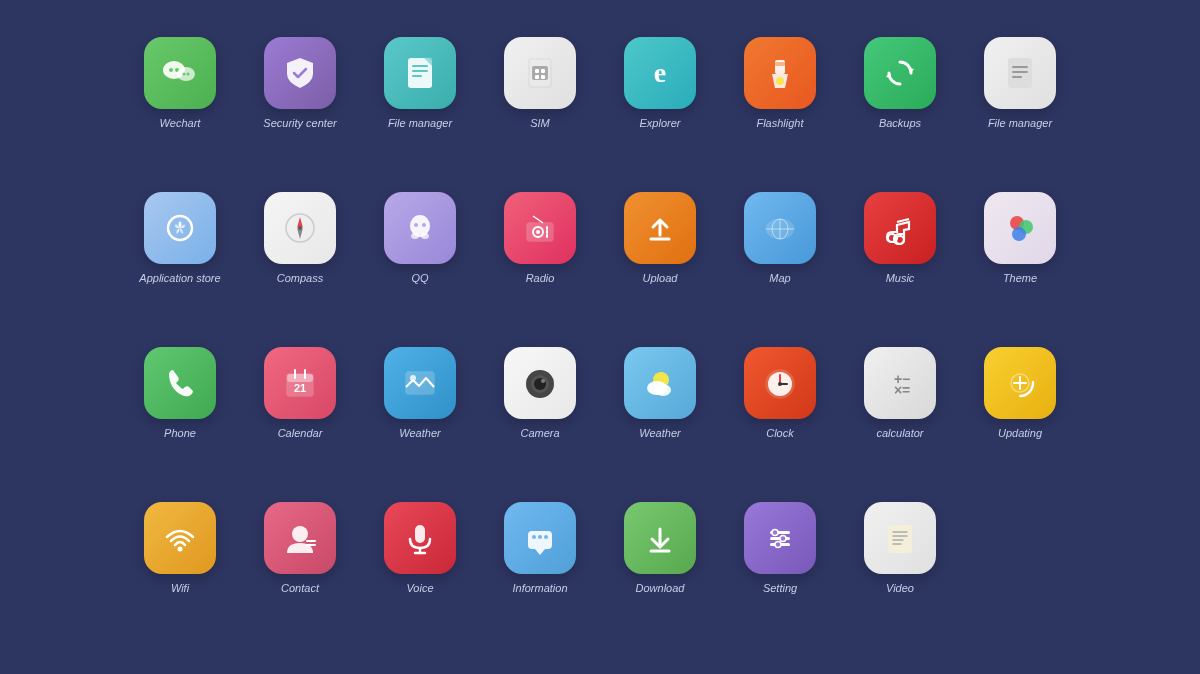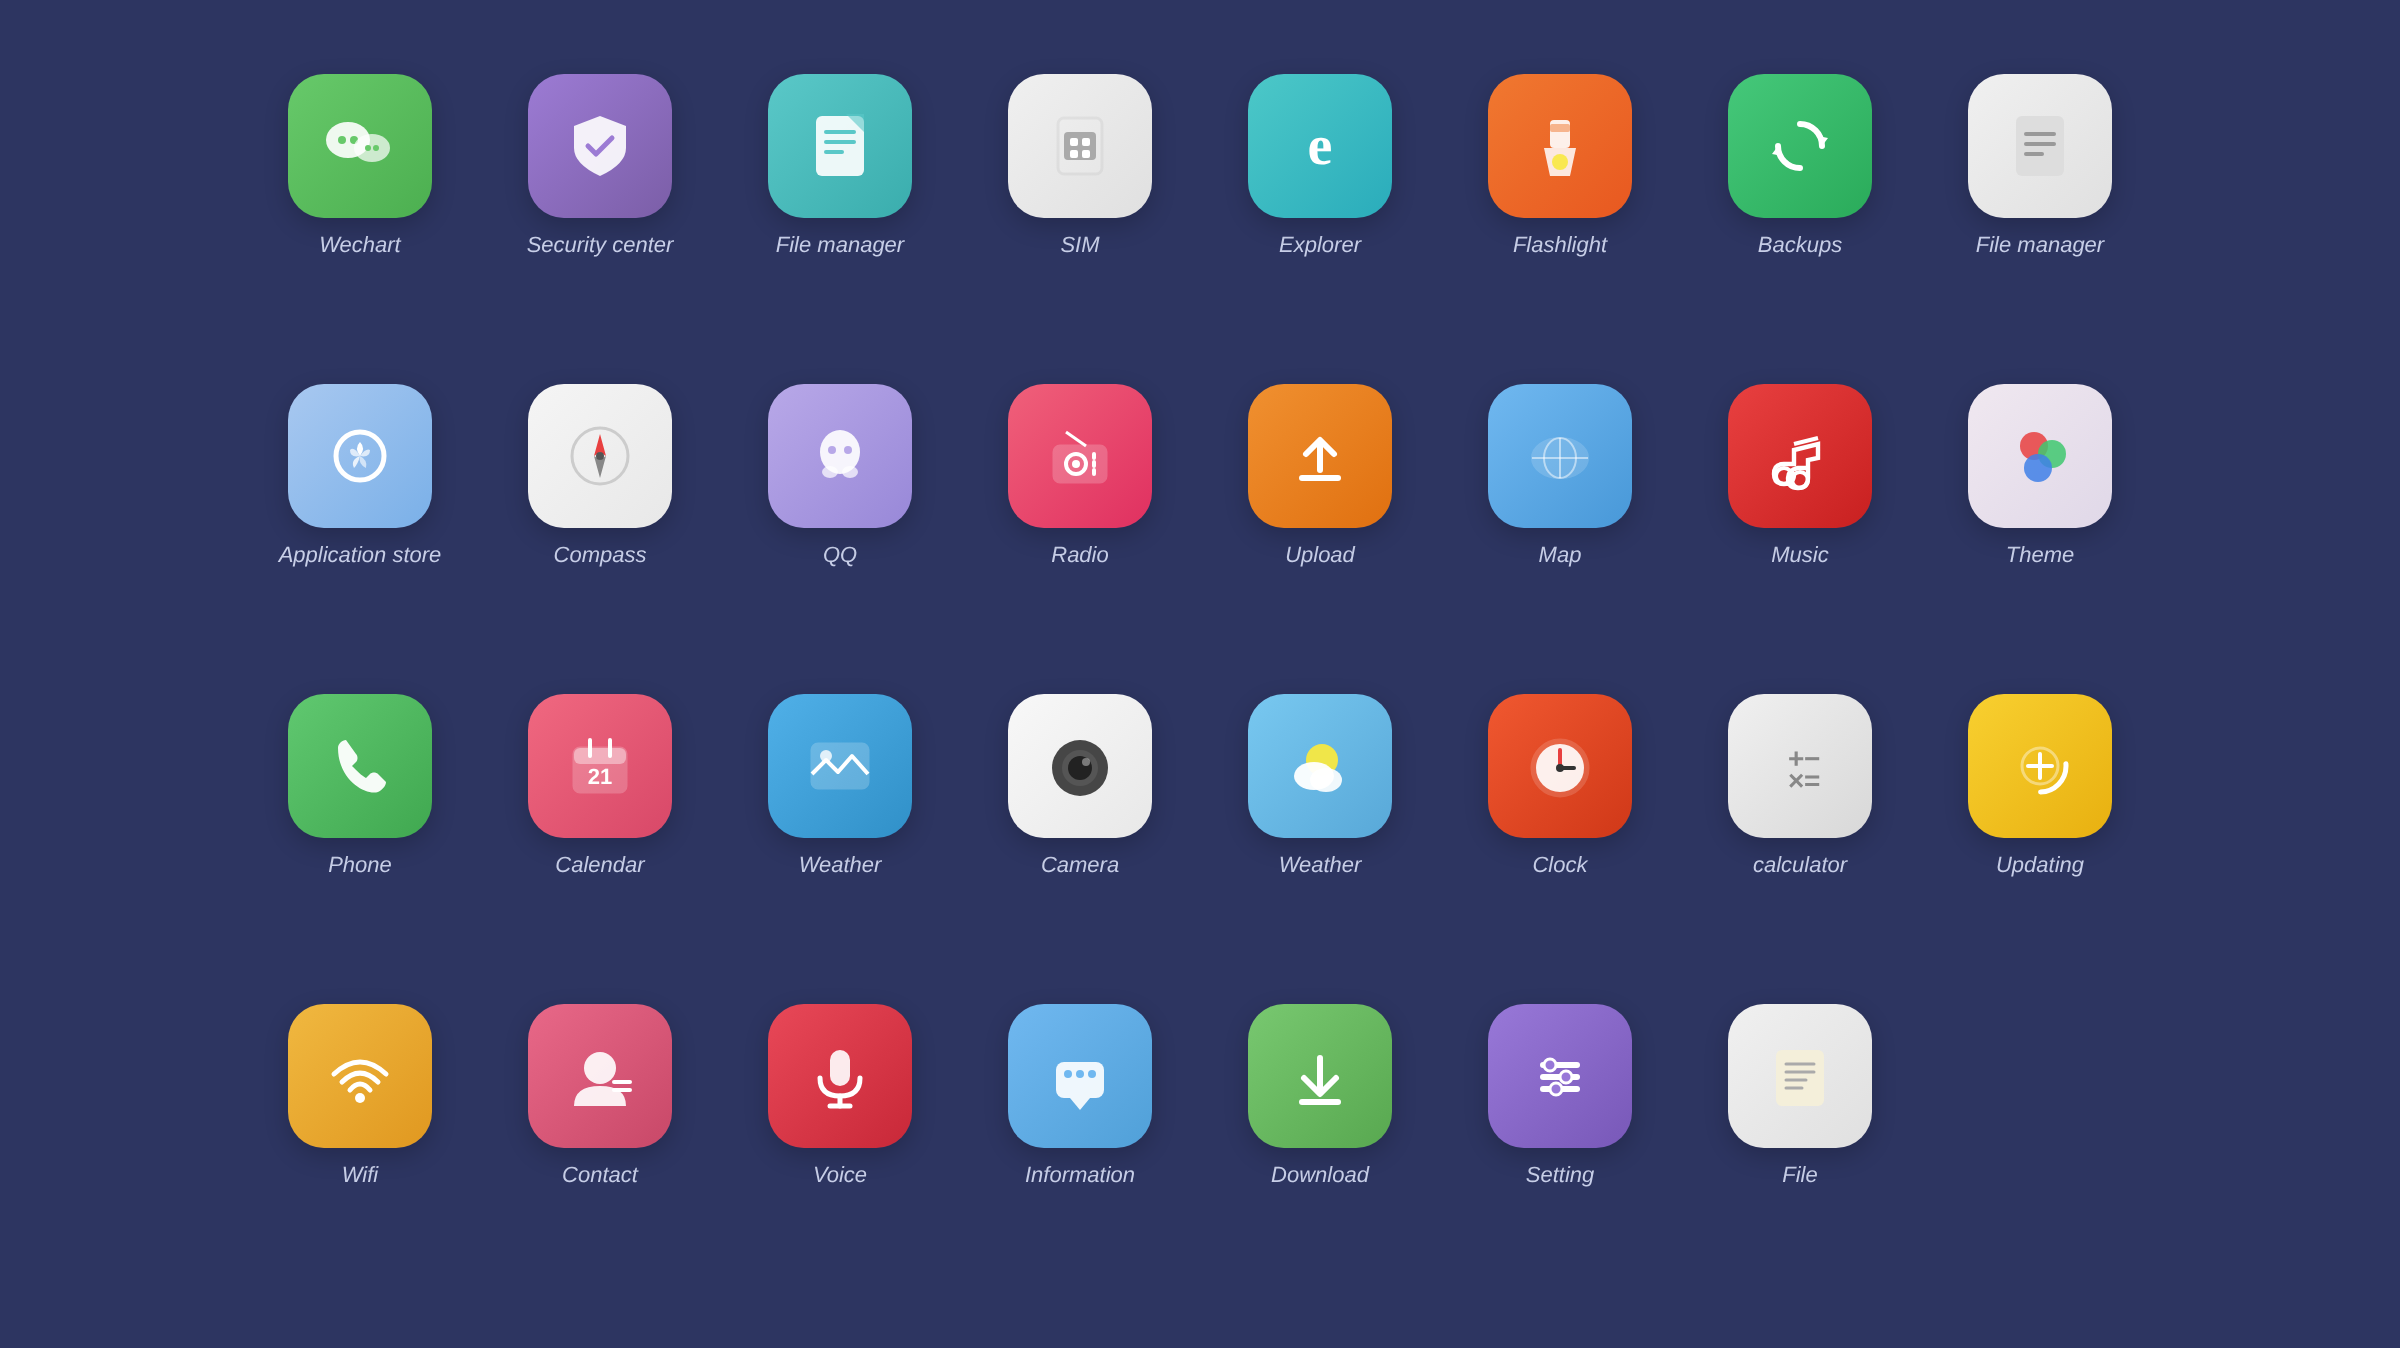--- a/index.html
+++ b/index.html
@@ -425,15 +425,15 @@
     <div class="app-item">
       <div class="app-icon bg-notes">
         <svg viewBox="0 0 42 42" fill="none">
       <rect x="9" y="8" width="24" height="28" rx="3" fill="#f5f0d8" opacity="0.9"></rect>
       <line x1="14" y1="15" x2="28" y2="15" stroke="#aaa" stroke-width="1.5" stroke-linecap="round"></line>
       <line x1="14" y1="19" x2="28" y2="19" stroke="#aaa" stroke-width="1.5" stroke-linecap="round"></line>
       <line x1="14" y1="23" x2="24" y2="23" stroke="#aaa" stroke-width="1.5" stroke-linecap="round"></line>
       <line x1="14" y1="27" x2="22" y2="27" stroke="#aaa" stroke-width="1.5" stroke-linecap="round"></line>
     </svg>
       </div>
-      <div class="app-label">File</div>
+      <div class="app-label">Video</div>
     </div>
   </div>
 
 </body></html>

